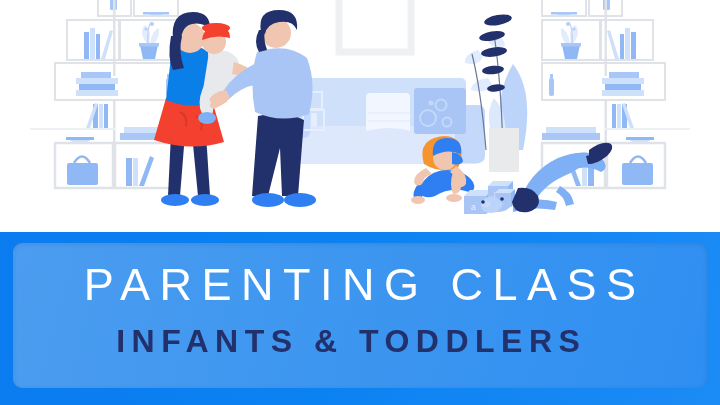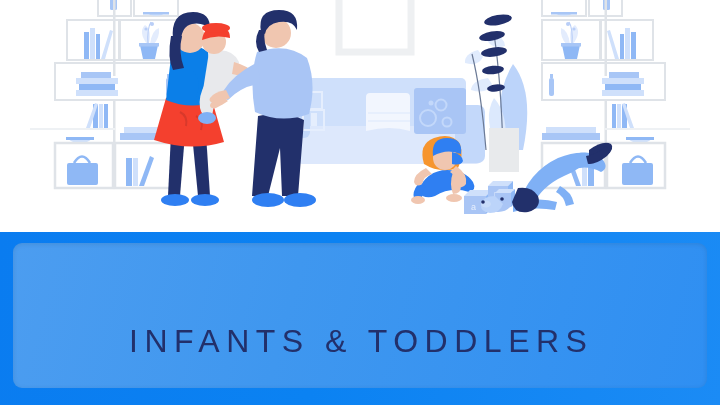--- a/index.html
+++ b/index.html
@@ -12,22 +12,22 @@
   
   .band{position:absolute;left:0;top:232px;width:720px;height:173px;
         background:linear-gradient(100deg,#0a7cf0 0%,#0b82f2 45%,#1b8bf5 100%);}
   .panel{position:absolute;left:13px;top:243px;width:694px;height:145px;border-radius:9px;
          background:linear-gradient(105deg,#4c9df0 0%,#3f97ef 40%,#2f8ff2 100%);
          box-shadow:0 1px 5px rgba(0,0,0,.10) inset;}
   .title{position:absolute;left:0;top:259px;width:720px;text-align:center;
          color:#ffffff;font-size:45px;line-height:52px;font-weight:300;
          letter-spacing:9.5px;text-indent:9.5px;
          font-family:"Liberation Sans",sans-serif;}
-  .subtitle{position:absolute;left:10px;top:322px;width:696px;text-align:center;
-            color:#22306b;font-size:32px;line-height:38px;font-weight:400;
+  .subtitle{position:absolute;left:0;top:322px;width:696px;text-align:center;
+            color:#22306b;font-size:32px;line-height:38px;font-weight:700;
             letter-spacing:6.5px;text-indent:6.5px;
             font-family:"Liberation Sans",sans-serif;}
 </style>
 </head>
 <body>
 
 <div class="poster">
 
   <div class="scene">
 
@@ -318,16 +318,17 @@
         <circle cx="483" cy="202" r="1.8" fill="#22306b"></circle>
         <circle cx="502" cy="199" r="1.8" fill="#22306b"></circle>
       </g>
 
     </svg>
   </div>
 
   <div class="band"></div>
   <div class="panel"></div>
 
+  <div class="title">PARENTING CLASS</div>
 
   <div class="subtitle">INFANTS &amp; TODDLERS</div>
 
 </div>
 
 </body></html>

